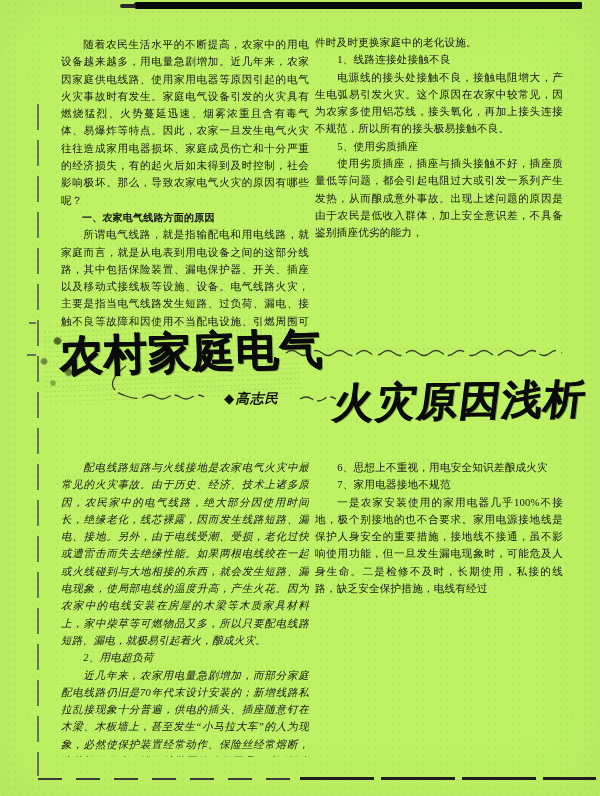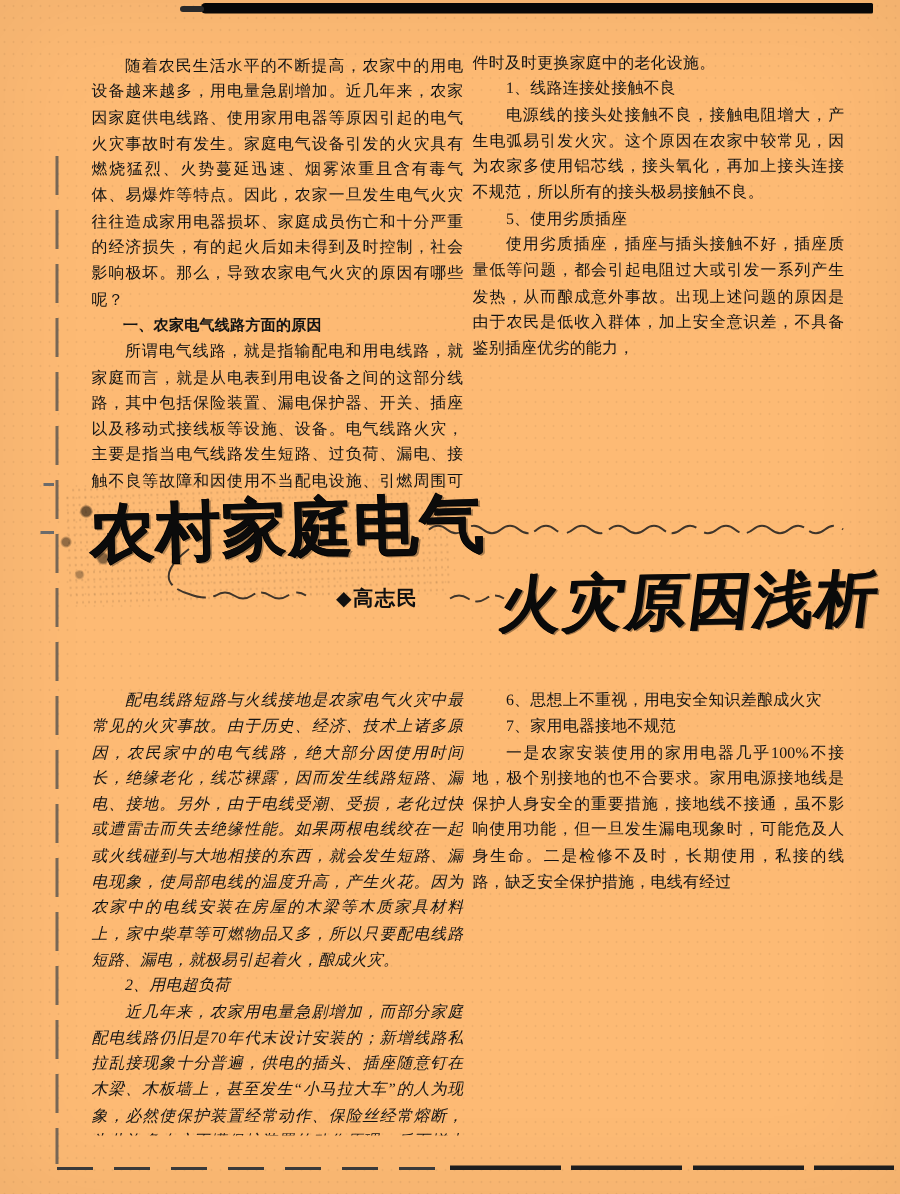--- a/index.html
+++ b/index.html
@@ -1,18 +1,18 @@
 <!DOCTYPE html>
 <html><head>
 <meta charset="utf-8">
 <style>
   html,body { margin:0; padding:0; background:#dddcd8; }
   .page {
     position:relative; width:600px; height:796px; margin:0 auto;
-    background:#fdba74;
+    background:#bef264;
     overflow:hidden;
     box-shadow: inset 0 0 70px rgba(0,0,0,0.06);
     font-family:"Liberation Serif","DejaVu Serif",serif;
     color:#161616;
   }
   
   .page::before{
     content:""; position:absolute; inset:0; pointer-events:none;
     background-image: radial-gradient(rgba(0,0,0,0.055) 0.5px, transparent 0.8px);
     background-size: 6px 8px;
@@ -73,21 +73,21 @@
     text-shadow: 1.2px 1.2px 0 rgba(0,0,0,.32), -0.5px 0 0 #000, 0 0.5px 0 #000;
   }
   .title2{
     position:absolute; left:296px; top:48px; white-space:nowrap;
     font-size:41px; font-weight:900; letter-spacing:1px; color:#0a0a0a;
     transform:skewX(-8deg) rotate(-1deg);
     text-shadow: 1px 0.6px 0 rgba(0,0,0,.38), -0.5px 0 0 #000;
   }
   .author{
     position:absolute; left:186px; top:64px; white-space:nowrap;
-    font-size:13.5px; font-weight:bold; letter-spacing:1px; color:#101010;
+    font-size:13.5px; font-weight:bold; letter-spacing:1px; color:#101010;font-style:italic;
   }
   .flourish{ position:absolute; left:0; top:0; }
 </style>
 </head>
 <body>
 
 <div class="page">
 
   <div class="top-bar"></div>
   <div class="left-rule"></div>

